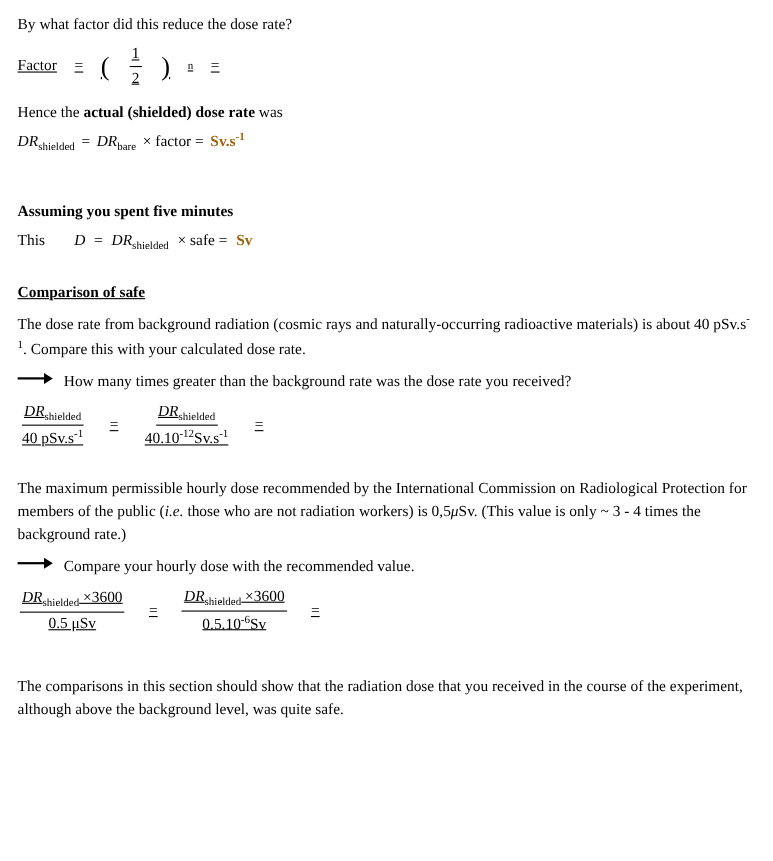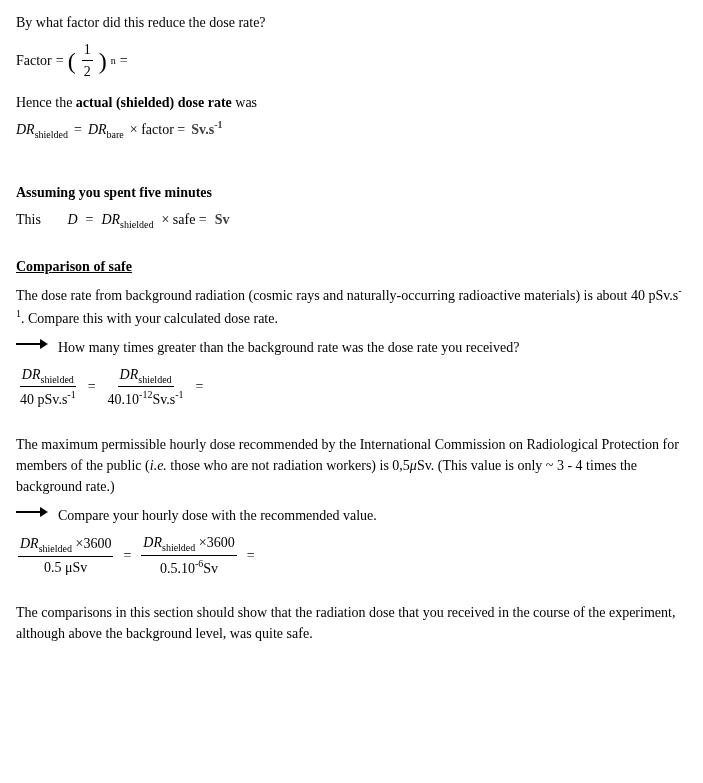--- a/index.html
+++ b/index.html
@@ -19,38 +19,39 @@
     .section {
       margin-bottom: 10px;
     }
     .question-text {
       margin-bottom: 6px;
     }
     .formula-line {
       margin-bottom: 6px;
       display: flex;
       align-items: center;
-      gap: 4px;
+      gap: 16px;
       flex-wrap: wrap;
+      text-decoration: underline;
     }
     .hence-line {
       margin-bottom: 4px;
     }
     .dr-formula {
       display: flex;
       align-items: baseline;
       gap: 6px;
       margin-bottom: 10px;
       flex-wrap: wrap;
     }
     sub, sup {
       font-size: 10px;
     }
     .blue-bold {
-      color: #404040;
+      color: #a16207;
       font-weight: bold;
     }
     .fraction {
       display: inline-flex;
       flex-direction: column;
       align-items: center;
       vertical-align: middle;
       margin: 0 2px;
     }
     .fraction .numer {
@@ -223,21 +224,21 @@
 <div class="section">
   <p class="body-text">
     The maximum permissible hourly dose recommended by the International Commission on Radiological Protection for members of the public (<em>i.e.</em> those who are not radiation workers) is 0,5<em>μ</em>Sv. (This value is only ~ 3 - 4 times the background rate.)
   </p>
 
   <div class="arrow-line">
     <span class="arrow"></span>
     <span>Compare your hourly dose with the recommended value.</span>
   </div>
 
-  <div class="formula-line" style="align-items:center; margin-bottom:14px;">
+  <div class="formula-line" style="align-items:center; margin-bottom:26px;">
     <span class="fraction">
       <span class="numer">
         <em>DR</em><sub>shielded</sub> ×3600
       </span>
       <span class="denom">
         0.5 μSv
       </span>
     </span>
     <span style="margin:0 4px;"> = </span>
     <span class="fraction">

